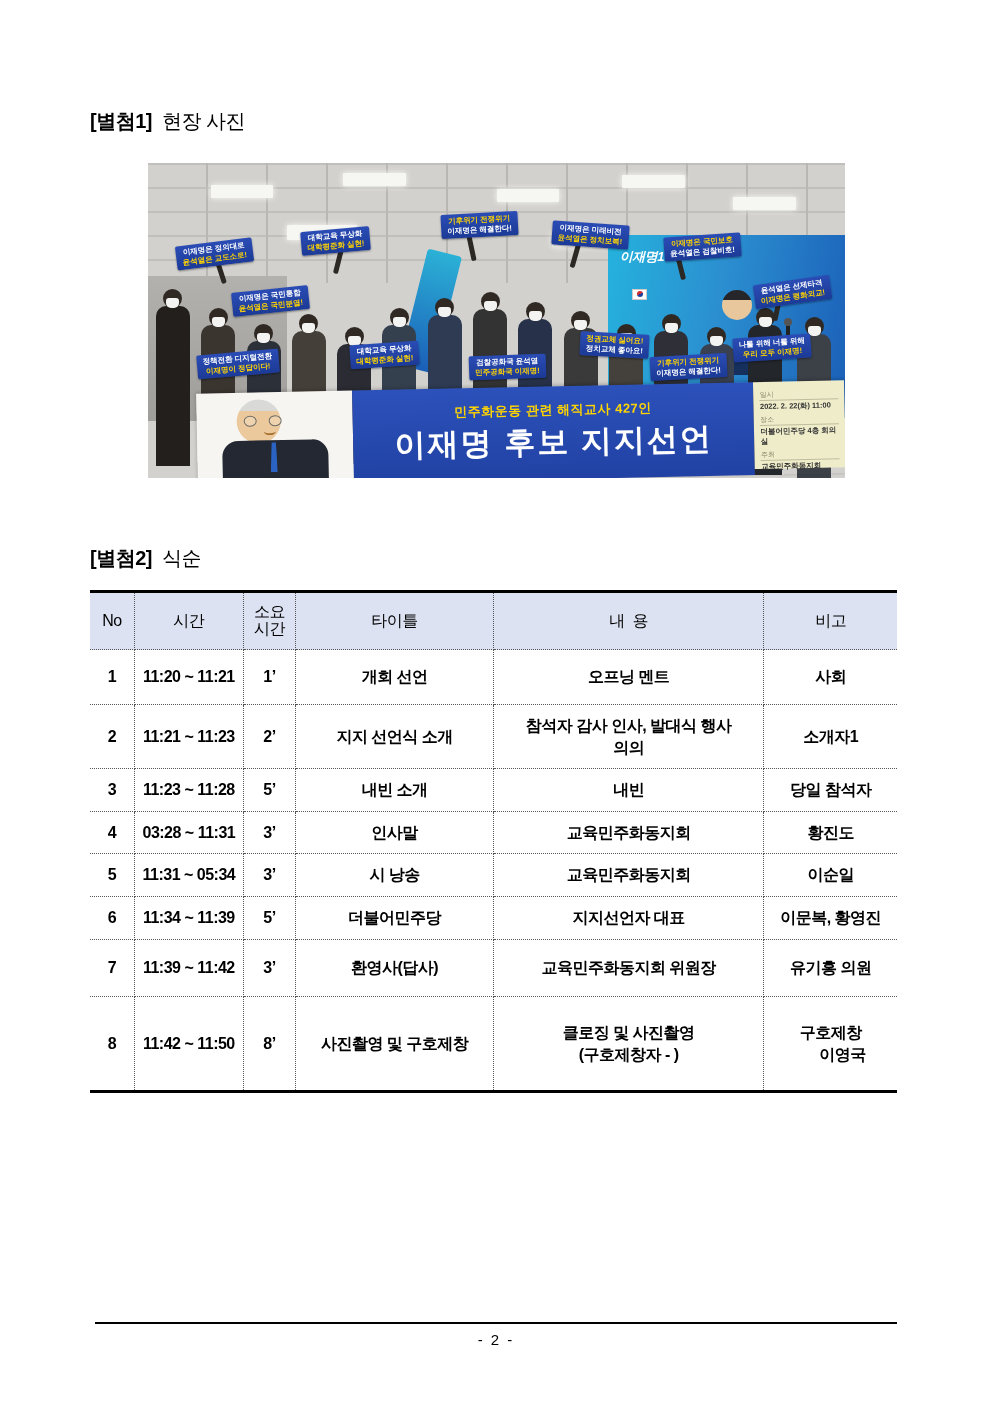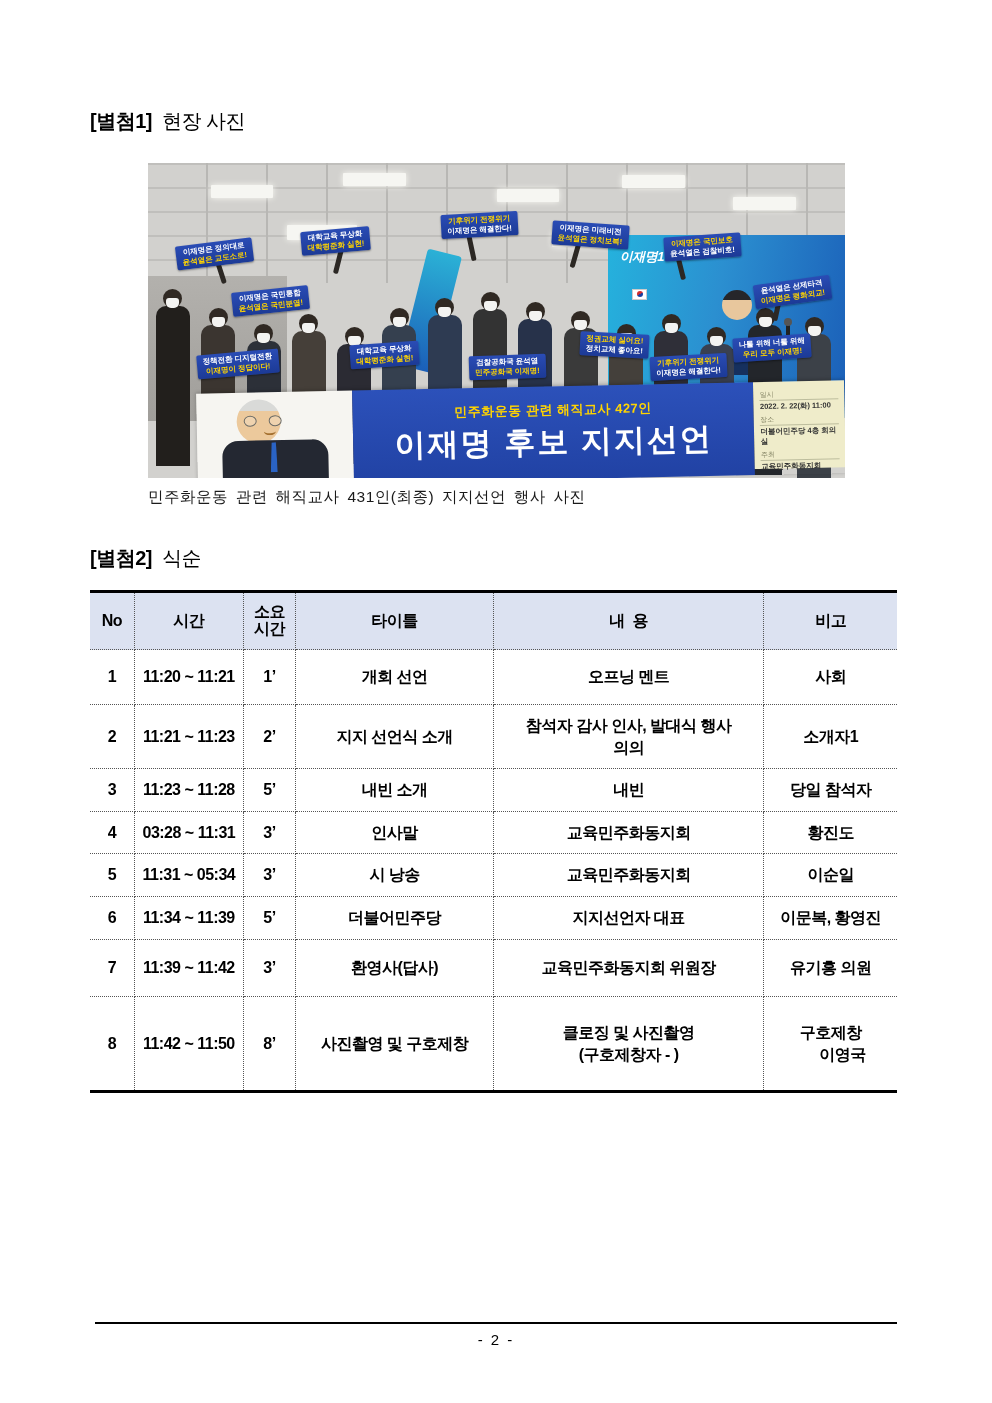--- a/index.html
+++ b/index.html
@@ -69,21 +69,21 @@
   .caption{position:absolute;left:148px;top:487px;font-size:15.5px;color:#1a1a1a;letter-spacing:0.5px;word-spacing:3px;}
   
   table.sched{position:absolute;left:90px;top:590px;width:807px;border-collapse:collapse;table-layout:fixed;
     border-top:3px solid #000;border-bottom:3px solid #000;}
   table.sched th,table.sched td{
     border-right:1px dotted #555;border-bottom:1px dotted #555;
     text-align:center;vertical-align:middle;white-space:pre-wrap;padding:0 2px;box-sizing:border-box;}
   table.sched th:last-child,table.sched td:last-child{border-right:none;}
   table.sched tbody tr:last-child td{border-bottom:none;}
   table.sched thead tr{height:58px;background:#dce2f1;}
-  table.sched th{font-size:16px;font-weight:bold;letter-spacing:-0.5px;line-height:1.05;}
+  table.sched th{font-size:16px;font-weight:normal;letter-spacing:-0.5px;line-height:1.05;}
   table.sched td{font-size:16px;font-weight:bold;letter-spacing:-0.5px;line-height:1.35;}
   td.c-no{font-size:17px;}
   td.c-time{font-size:12.5px;font-weight:normal;letter-spacing:-0.3px;}
   tr.r1{height:55px;} tr.r2{height:64px;} tr.r3{height:43px;} tr.r4{height:42px;}
   tr.r5{height:43px;} tr.r6{height:43px;} tr.r7{height:57px;} tr.r8{height:95px;}
   
   .footline{position:absolute;left:95px;top:1322px;width:802px;border-top:2px solid #000;}
   .footnum{position:absolute;left:0;top:1331px;width:992px;text-align:center;font-size:15px;letter-spacing:2px;}
 </style>
 </head>
@@ -255,21 +255,20 @@
         <div class="lab">일시</div>
         <div class="val">2022. 2. 22(화) 11:00</div>
         <div class="lab">장소</div>
         <div class="val">더불어민주당 4층 회의실</div>
         <div class="lab">주최</div>
         <div class="val">교육민주화동지회</div>
       </div>
     </div>
   </div>
 
-  <div class="caption">민주화운동 관련 해직교사 431인(최종) 지지선언 행사 사진</div>
 
   <div class="heading" style="left:90px;top:545px;">
     <span class="hlabel">[별첨2]</span><span class="htitle">식순</span>
   </div>
 
   <table class="sched">
     <colgroup>
       <col style="width:5.5%">
         <col style="width:13.5%">
         <col style="width:6.5%">

